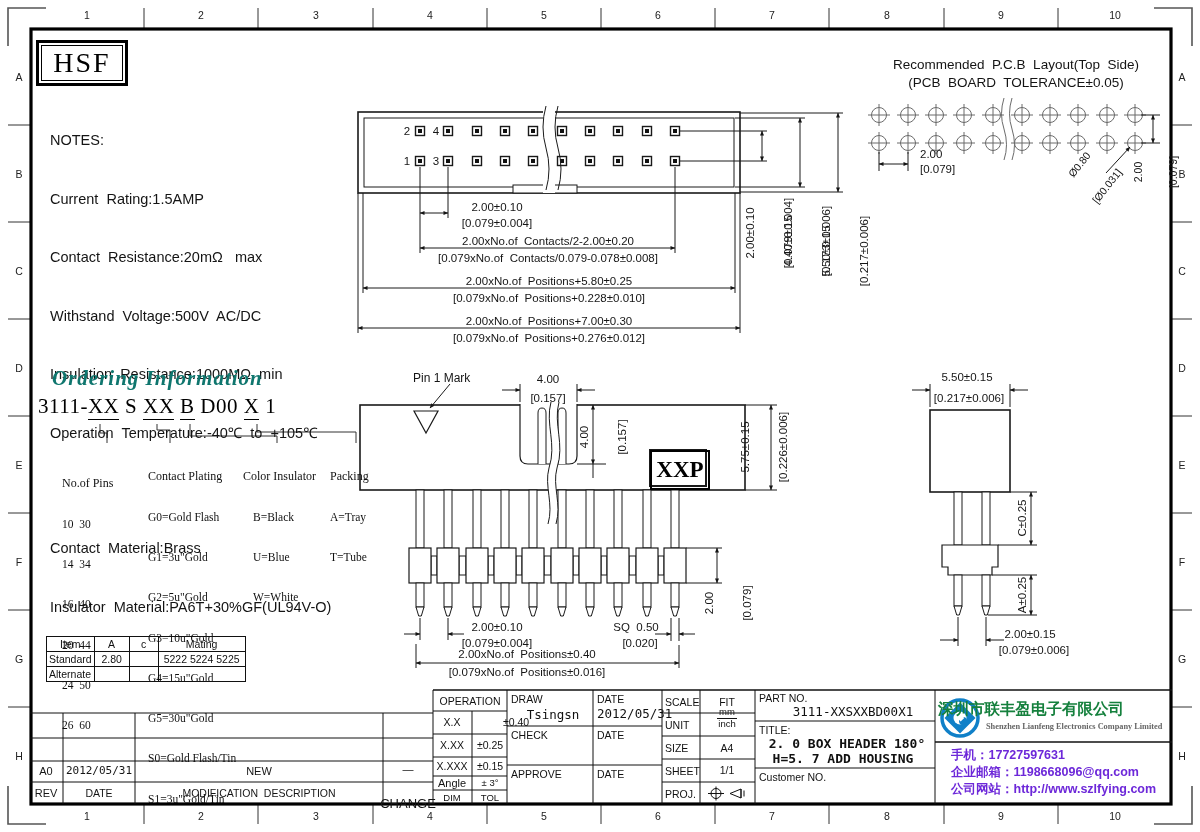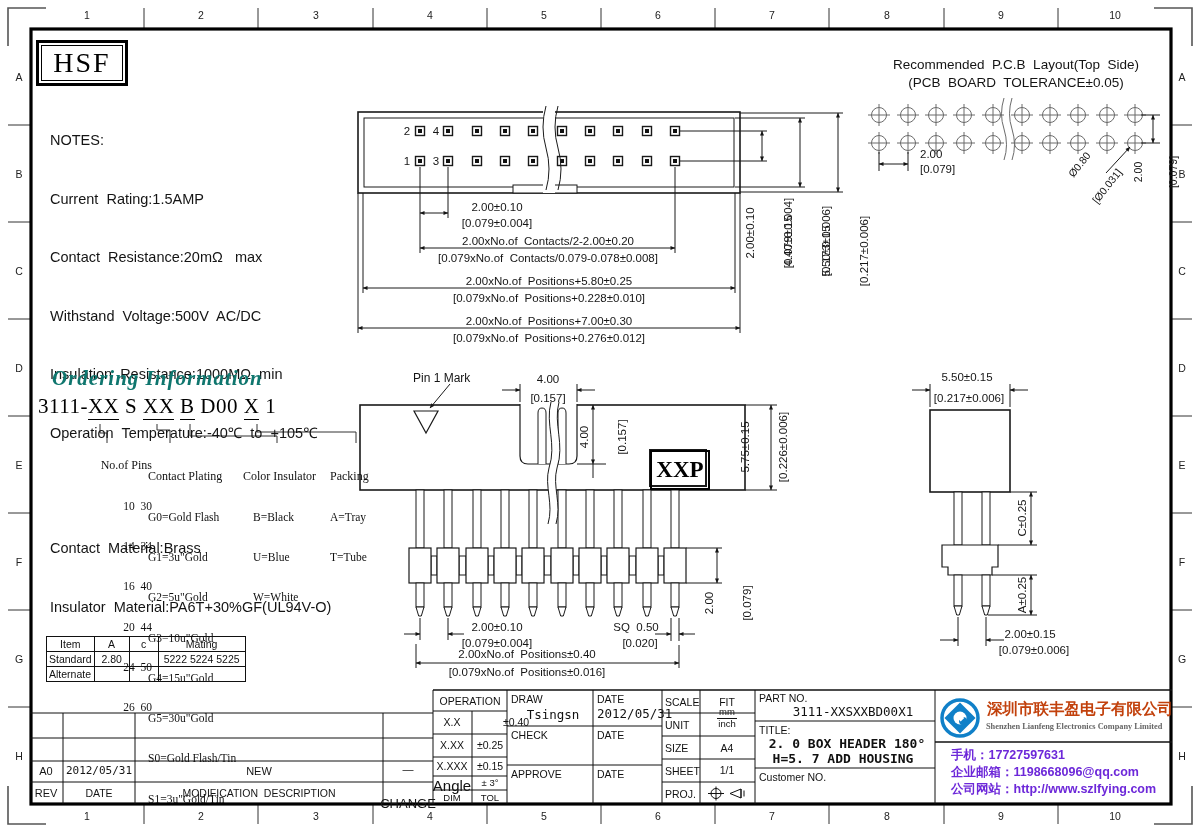--- a/index.html
+++ b/index.html
@@ -25,21 +25,21 @@
   .itbl{position:absolute;left:46px;top:636px;border-collapse:collapse;font:10.5px "Liberation Sans",sans-serif;color:#111}
   .itbl td,.itbl th{border:1px solid #111;font-weight:normal;padding:0 2px;height:14px;text-align:center}
   .pcbt{position:absolute;font:13.5px "Liberation Sans",sans-serif;color:#141414;transform:translateX(-50%);white-space:pre}
   .xxp{position:absolute;left:650px;top:450px;width:56px;height:36px;border:2px solid #000;display:flex;align-items:center;justify-content:center;
        font:bold 23px "Liberation Serif",serif;color:#000}
   .tb-lbl{position:absolute;font:10.5px "Liberation Sans",sans-serif;color:#111;white-space:nowrap}
   .tb-val{position:absolute;font:12.5px "DejaVu Sans Mono",monospace;color:#111;white-space:nowrap}
   .tb-c{transform:translateX(-50%)}
   .unitcell{position:absolute;left:713px;top:707px;width:28px;text-align:center;font:9.5px/10.5px "Liberation Sans",sans-serif;color:#111}
   .unitcell .mm{border-bottom:1px solid #111;display:inline-block;padding:0 2px}
-  .cn-name{position:absolute;left:987px;top:700px;width:184px;font:bold 15.5px/18px "Liberation Sans",sans-serif;color:#c2410c;white-space:nowrap}
+  .cn-name{position:absolute;left:938px;top:700px;width:184px;font:bold 15.5px/18px "Liberation Sans",sans-serif;color:#15803d;white-space:nowrap}
   .en-name{position:absolute;left:986px;top:722px;font:bold 8.3px "Liberation Serif",serif;color:#666;white-space:nowrap}
   .contact{position:absolute;left:951px;font:bold 12.5px "Liberation Sans",sans-serif;color:#6d28d9;white-space:nowrap}
 </style>
 </head>
 <body>
 
 <div class="sheet">
 
 <svg class="layer" width="1200" height="832">
   <defs>
@@ -361,21 +361,21 @@
   <div>4.40±0.15</div>
   <div>[0.173±0.006]</div>
 </div>
 <div class="rot" style="left:839px;top:251px">
   <div>5.50±0.15</div>
   <div>[0.217±0.006]</div>
 </div>
 
 <div class="ord-title">Ordering Information</div>
 <div class="pn"><span>3111-</span><span class="u">XX</span><span> S </span><span class="u">XX</span><span> </span><span class="u">B</span><span> D00 </span><span class="u">X</span><span> 1</span></div>
-<div class="ocol" style="left:62px;top:432px;width:90px;text-align:right">
+<div class="ocol" style="left:62px;top:450px;width:90px;text-align:left">
   <div class="hd">No.of Pins</div>
   <div>10  30</div>
   <div>14  34</div>
   <div>16  40</div>
   <div>20  44</div>
   <div>24  50</div>
   <div>26  60</div>
 </div>
 <div class="ocol" style="left:148px;top:443px">
   <div class="hd">Contact Plating</div>
@@ -467,21 +467,21 @@
 <span class="t c" style="left:259px;top:787px;font-size:10.5px">MODIFICATION  DESCRIPTION</span>
 <span class="t c" style="left:408px;top:797px;font-size:13px">CHANGE</span>
 
 <span class="lbl tb-c" style="left:470px;top:695px">OPERATION</span>
 <span class="lbl tb-c" style="left:452px;top:716px">X.X</span>
 <span class="lbl tb-c" style="left:516px;top:716px">±0.40</span>
 <span class="lbl tb-c" style="left:452px;top:739px">X.XX</span>
 <span class="lbl tb-c" style="left:490px;top:739px">±0.25</span>
 <span class="lbl tb-c" style="left:452px;top:760px">X.XXX</span>
 <span class="lbl tb-c" style="left:490px;top:760px">±0.15</span>
-<span class="lbl tb-c" style="left:452px;top:777px;font-size:15px">Angle</span>
+<span class="lbl tb-c" style="left:452px;top:777px;font-size:11px">Angle</span>
 <span class="lbl tb-c" style="left:490px;top:777px;font-size:9.5px">± 3°</span>
 <span class="lbl tb-c" style="left:452px;top:792px;font-size:9.5px">DIM</span>
 <span class="lbl tb-c" style="left:490px;top:792px;font-size:9.5px">TOL</span>
 
 <span class="tb-lbl" style="left:511px;top:693px">DRAW</span>
 <span class="tb-val tb-c" style="left:553px;top:707px">Tsingsn</span>
 <span class="tb-lbl" style="left:597px;top:693px">DATE</span>
 <span class="tb-val" style="left:597px;top:706px">2012/05/31</span>
 <span class="tb-lbl" style="left:511px;top:729px">CHECK</span>
 <span class="tb-lbl" style="left:597px;top:729px">DATE</span>

